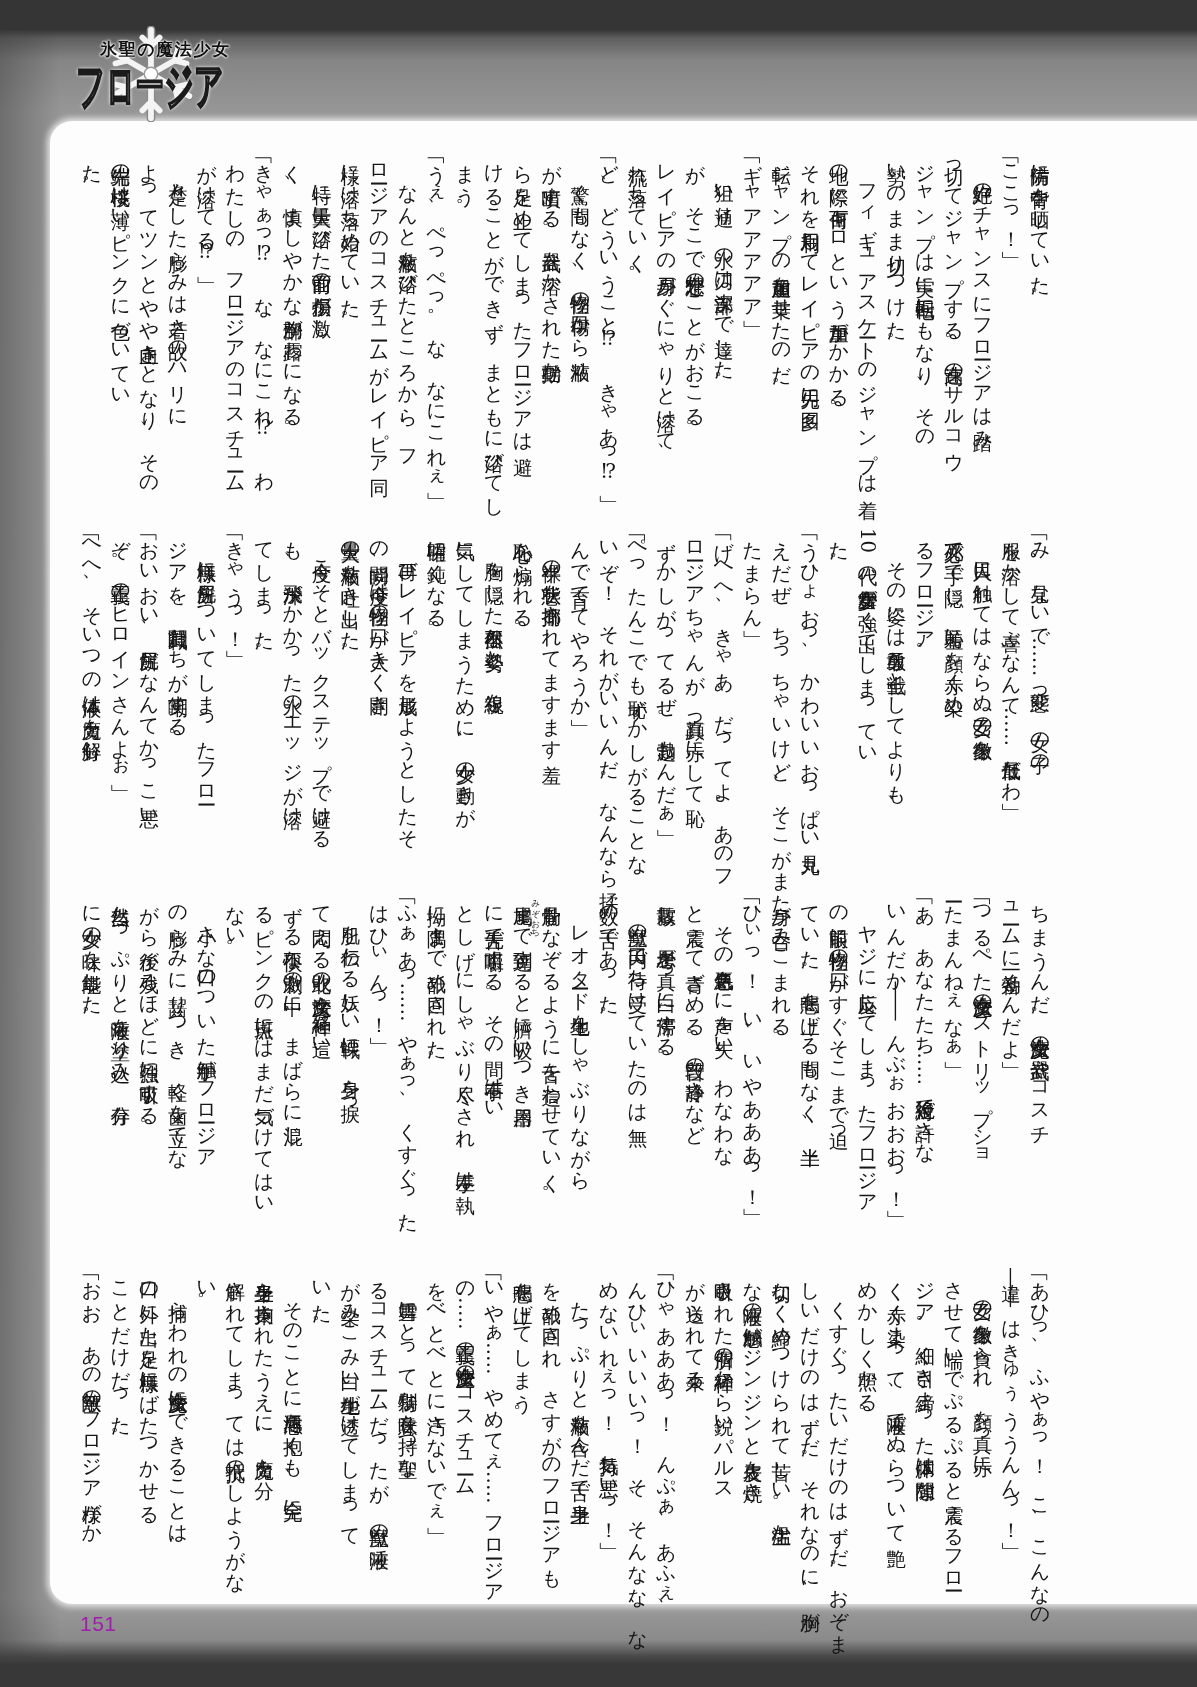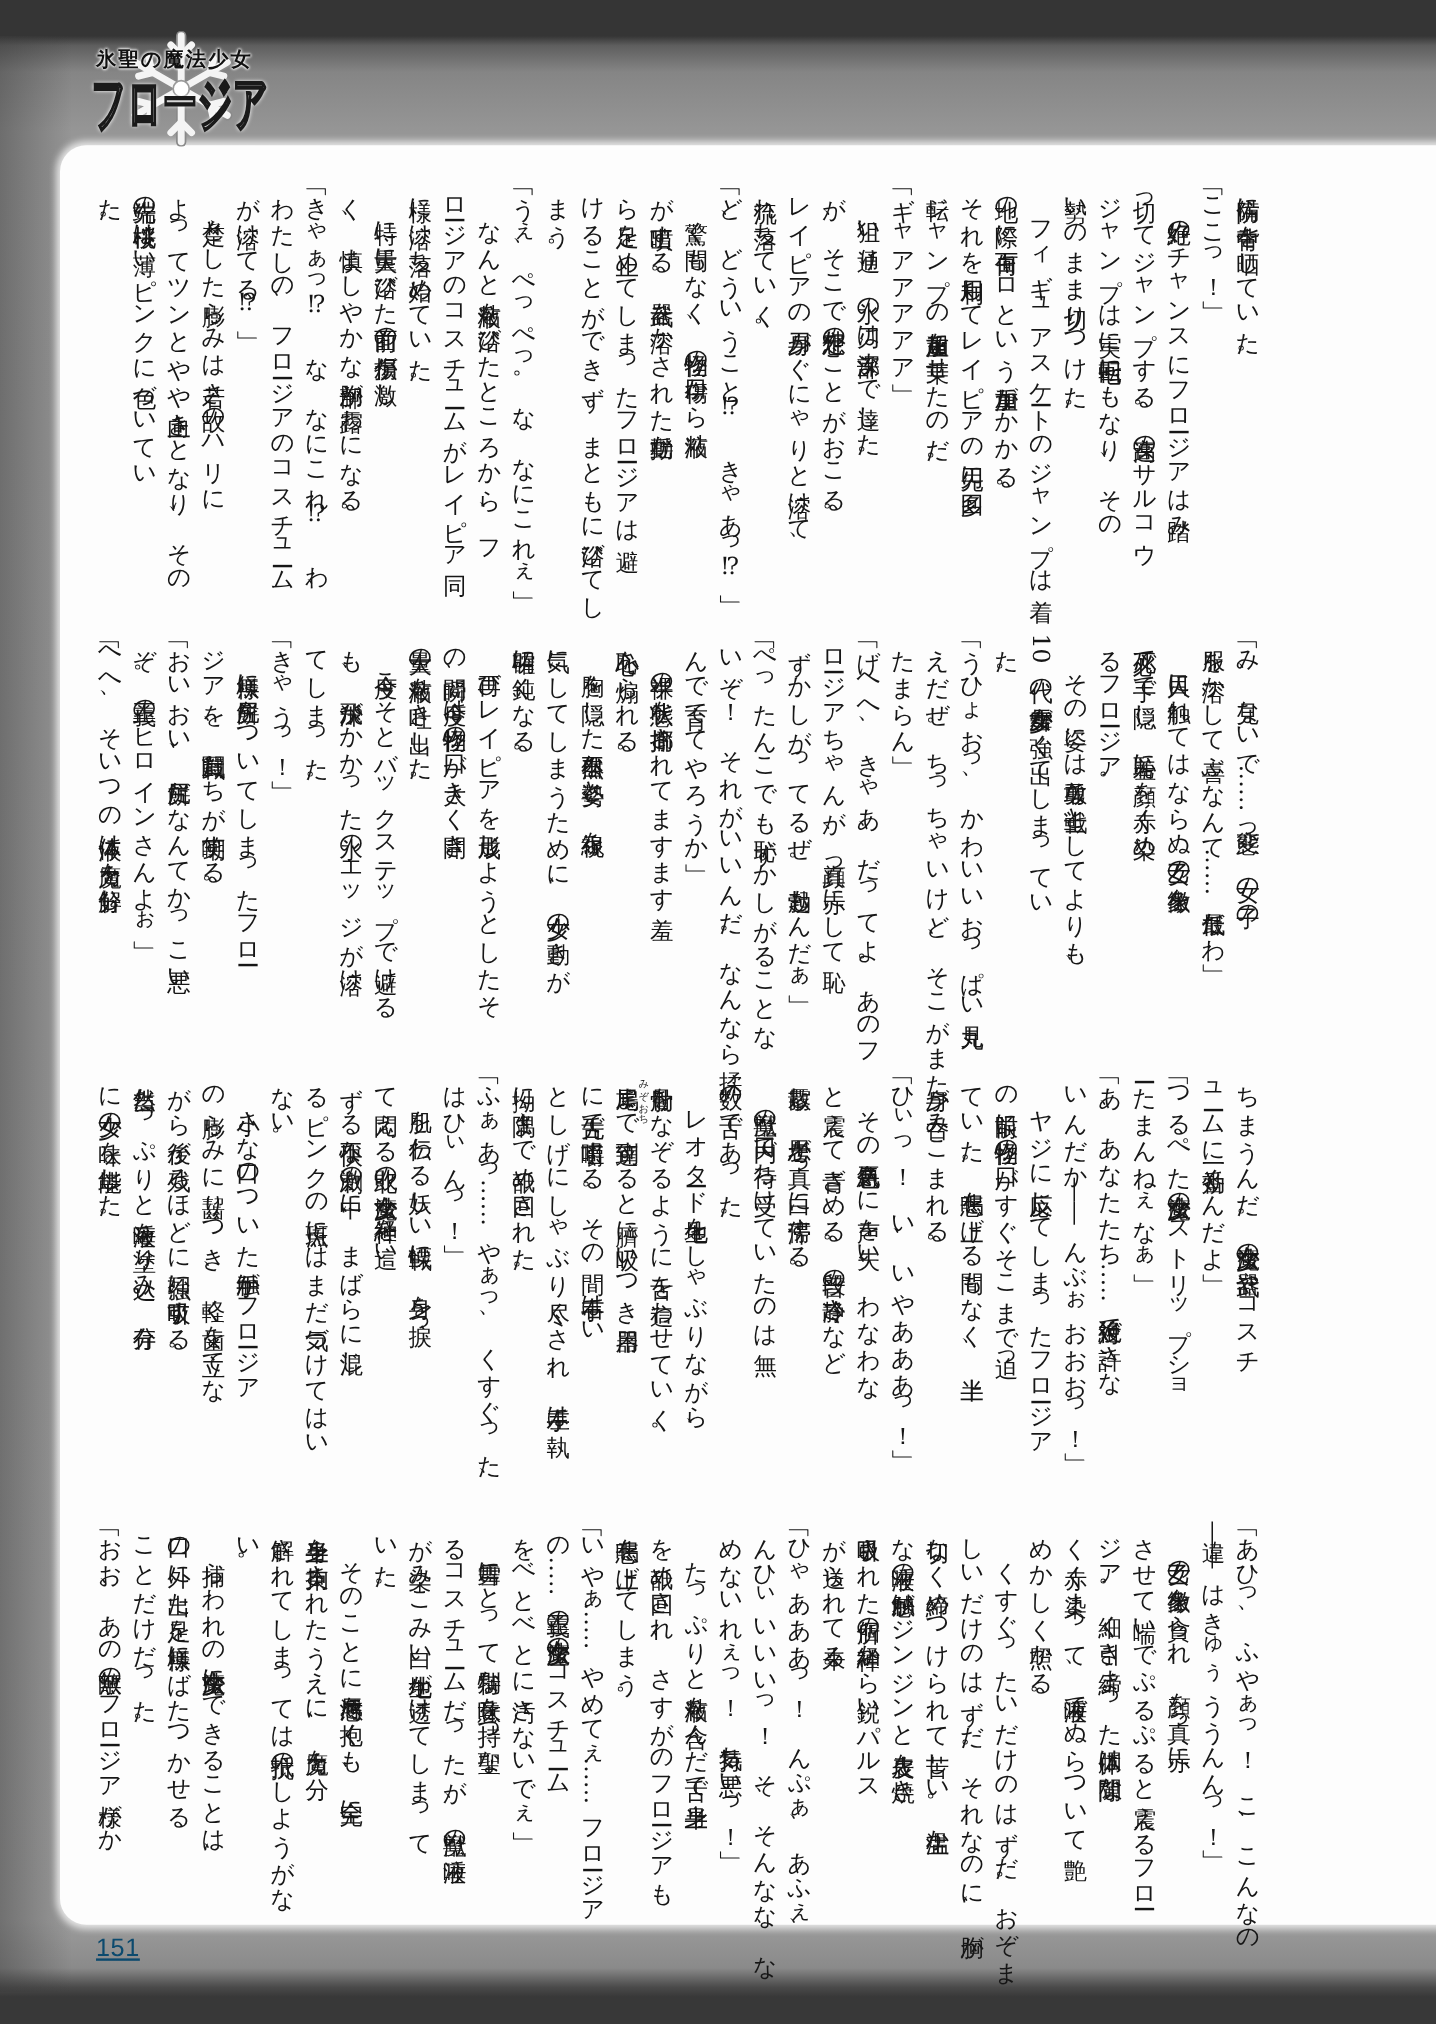--- a/index.html
+++ b/index.html
@@ -5,38 +5,38 @@
   html,body{margin:0;padding:0;}
   body{width:1197px;height:1687px;position:relative;overflow:hidden;
     background:
       linear-gradient(to bottom,#353535 0px,#353535 30px,#5e5e5e 38px,#858585 60px,#969696 110px,#9c9c9c 1600px,#8a8a8a 1640px,#4a4a4a 1656px,#383838 1664px,#383838 1687px);
   }
   .vignette-left{position:absolute;left:0;top:30px;width:60px;height:1630px;
     background:linear-gradient(to right,rgba(60,60,60,.45),rgba(60,60,60,0));}
   .paper{position:absolute;left:50px;top:121px;width:1180px;height:1483px;background:#fdfdfd;
     border-radius:22px;box-shadow:0 0 6px 3px rgba(255,255,255,.75);}
   .snowflake{position:absolute;left:103px;top:26px;width:96px;height:96px;}
-  .logo-sub{position:absolute;left:80px;top:38px;font-family:"DejaVu Serif",serif;font-weight:bold;
+  .logo-sub{position:absolute;left:100px;top:38px;font-family:"DejaVu Serif",serif;font-weight:bold;
     font-size:17px;letter-spacing:1.6px;color:#111;
     text-shadow:0 0 2px #fff,0 0 2px #fff,0 0 3px #fff;white-space:nowrap;}
   .logo-main{position:absolute;left:76px;top:58px;font-family:"DejaVu Sans",sans-serif;font-weight:bold;
     font-size:50px;line-height:56px;color:#d8d8d8;white-space:nowrap;
     -webkit-text-stroke:2px #1a1a1a;transform:scaleX(.58);transform-origin:left top;
     text-shadow:0 0 4px #fff,0 0 6px #fff;}
   .tier{position:absolute;right:143.6px;width:976.8px;height:335px;writing-mode:vertical-rl;
     font-family:"DejaVu Serif",serif;font-size:19.6px;color:#161616;}
   .c{line-height:28.73px;height:335px;white-space:nowrap;}
   #tier-1{top:151px;}
   #tier-2{top:528px;}
   #tier-3{top:892px;}
   #tier-4{top:1268px;}
   .ruby{position:absolute;left:531px;top:894px;writing-mode:vertical-rl;font-family:"DejaVu Serif",serif;
     font-size:8.5px;line-height:9px;color:#222;white-space:nowrap;}
   .page-number{position:absolute;left:80px;top:1612px;font-family:"Liberation Sans",sans-serif;font-size:21px;
-    color:#0c4a6e;letter-spacing:.5px;text-decoration:underline;}
+    color:#a21caf;letter-spacing:.5px;}
 </style>
 </head>
 <body>
 
 <div class="vignette-left"></div>
 <div class="paper"></div>
 
 <div>
   <svg class="snowflake" viewBox="-50 -50 100 100">
     <g stroke="#8a8a8a" stroke-width="9" stroke-linecap="round" fill="none">

